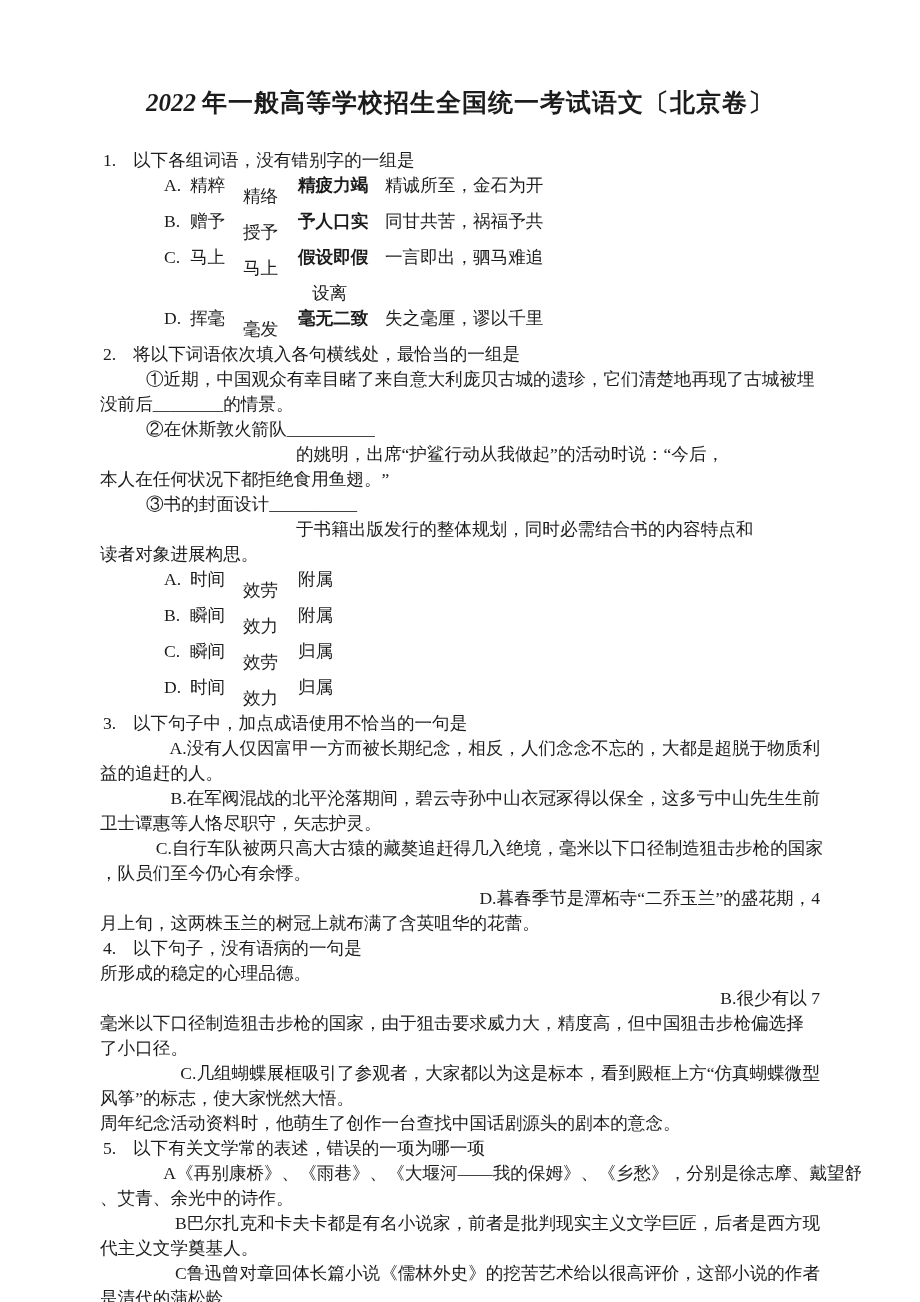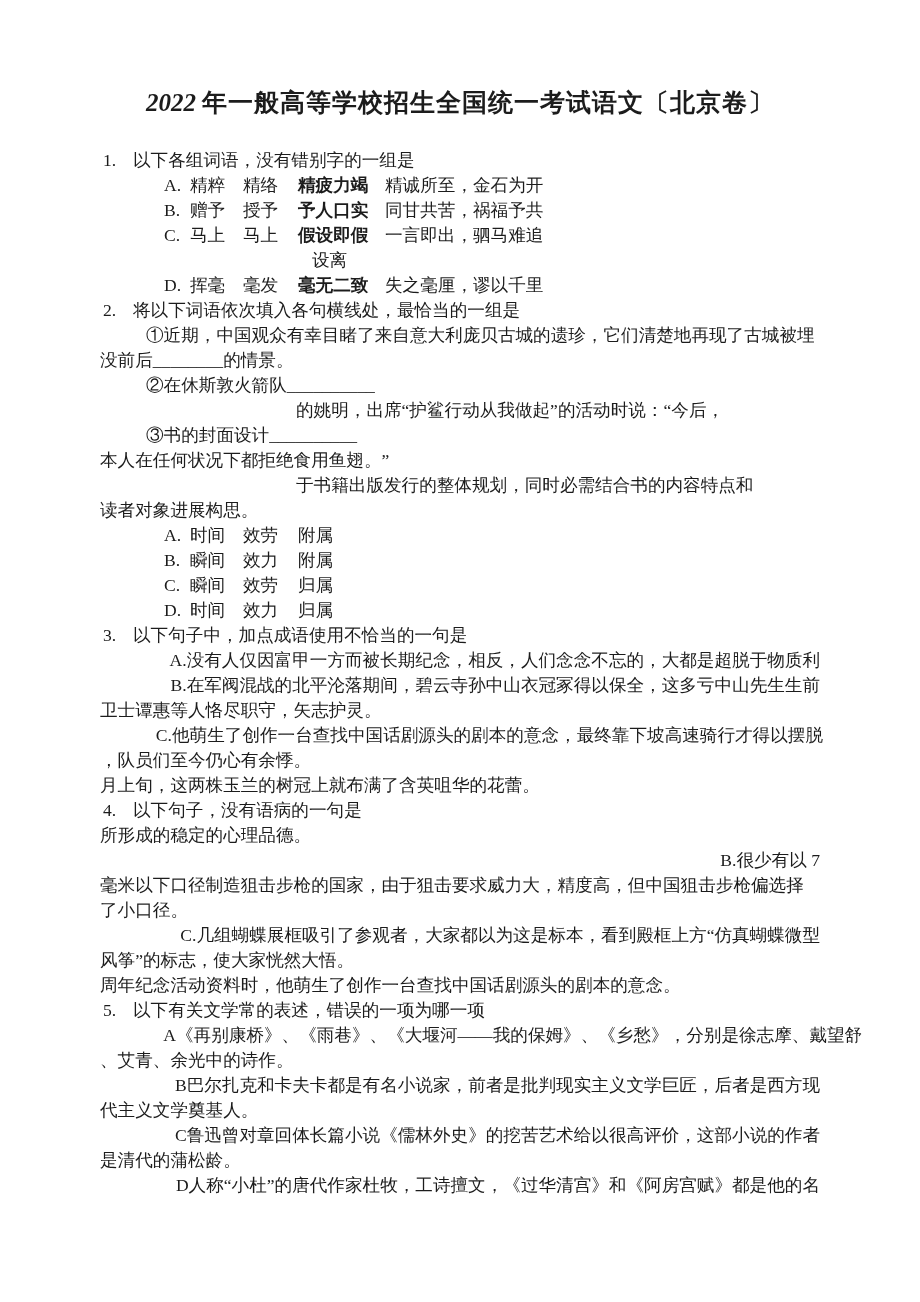--- a/index.html
+++ b/index.html
@@ -28,21 +28,21 @@
     line-height: 25px;
     white-space: nowrap;
   }
   
   .qline { display: flex; }
   .qnum { width: 33px; padding-left: 3px; box-sizing: border-box; }
   
   .optrow { display: flex; padding-left: 64px; }
   .optrow .lbl { width: 26px; }
   .optrow .c1  { width: 53px; }
-  .optrow .c2  { width: 55px; }
+  .optrow .c2  { width: 55px; margin-top: 11px; }
   .optrow .c3  { width: 87px; font-weight: bold; }
   .optrow .c4  { flex: 1; }
   .wrapline { padding-left: 212px; }
   
   .ind-first { padding-left: 46px; }
   .ind-deep  { padding-left: 196px; }
   
   .ind-opt { padding-left: 50px; text-align: right; }
   .plbl  { display: inline-block; width: 22px; }
   .plbl5 { display: inline-block; width: 26px; }
@@ -92,22 +92,22 @@
 
 <div>
   <div class="ln qline">
     <span class="qnum">2.</span>
     <span>将以下词语依次填入各句横线处，最恰当的一组是</span>
   </div>
   <div class="ln ind-first">①近期，中国观众有幸目睹了来自意大利庞贝古城的遗珍，它们清楚地再现了古城被埋</div>
   <div class="ln">没前后________的情景。</div>
   <div class="ln ind-first">②在休斯敦火箭队__________</div>
   <div class="ln ind-deep">的姚明，出席“护鲨行动从我做起”的活动时说：“今后，</div>
+  <div class="ln">本人在任何状况下都拒绝食用鱼翅。”</div>
   <div class="ln ind-first">③书的封面设计__________</div>
-  <div class="ln">本人在任何状况下都拒绝食用鱼翅。”</div>
   <div class="ln ind-deep">于书籍出版发行的整体规划，同时必需结合书的内容特点和</div>
   <div class="ln">读者对象进展构思。</div>
   <div class="ln optrow">
     <span class="lbl">A.</span>
     <span class="c1">时间</span>
     <span class="c2">效劳</span>
     <span class="c4">附属</span>
   </div>
   <div class="ln optrow">
     <span class="lbl">B.</span>
@@ -130,28 +130,32 @@
 </div>
 
 <div>
   <div class="ln qline">
     <span class="qnum">3.</span>
     <span>以下句子中，加点成语使用不恰当的一句是</span>
   </div>
   <div class="ln ind-opt">
     <span class="plbl">A.</span><span>没有人仅因富甲一方而被长期纪念，相反，人们念念不忘的，大都是超脱于物质利</span>
   </div>
+  <div class="ln">益的追赶的人。</div>
   <div class="ln ind-opt">
     <span class="plbl">B.</span><span>在军阀混战的北平沦落期间，碧云寺孙中山衣冠冢得以保全，这多亏中山先生生前</span>
   </div>
   <div class="ln">卫士谭惠等人恪尽职守，矢志护灵。</div>
   <div class="ln ind-opt">
-    <span class="plbl">C.</span><span>他萌生了创作一台查找中国话剧源头的剧本的意念，最终靠下坡高速骑行才得以摆脱</span>
+    <span class="plbl">C.</span><span>自行车队被两只高大古猿的藏獒追赶得几入绝境，毫米以下口径制造狙击步枪的国家</span>
   </div>
   <div class="ln">，队员们至今仍心有余悸。</div>
+  <div class="ln ind-opt">
+    <span class="plbl">D.</span><span>暮春季节是潭柘寺“二乔玉兰”的盛花期，4</span>
+  </div>
   <div class="ln">月上旬，这两株玉兰的树冠上就布满了含英咀华的花蕾。</div>
 </div>
 
 <div>
   <div class="ln qline">
     <span class="qnum">4.</span>
     <span>以下句子，没有语病的一句是</span>
   </div>
   <div class="ln">所形成的稳定的心理品德。</div>
   <div class="ln ind-opt">

